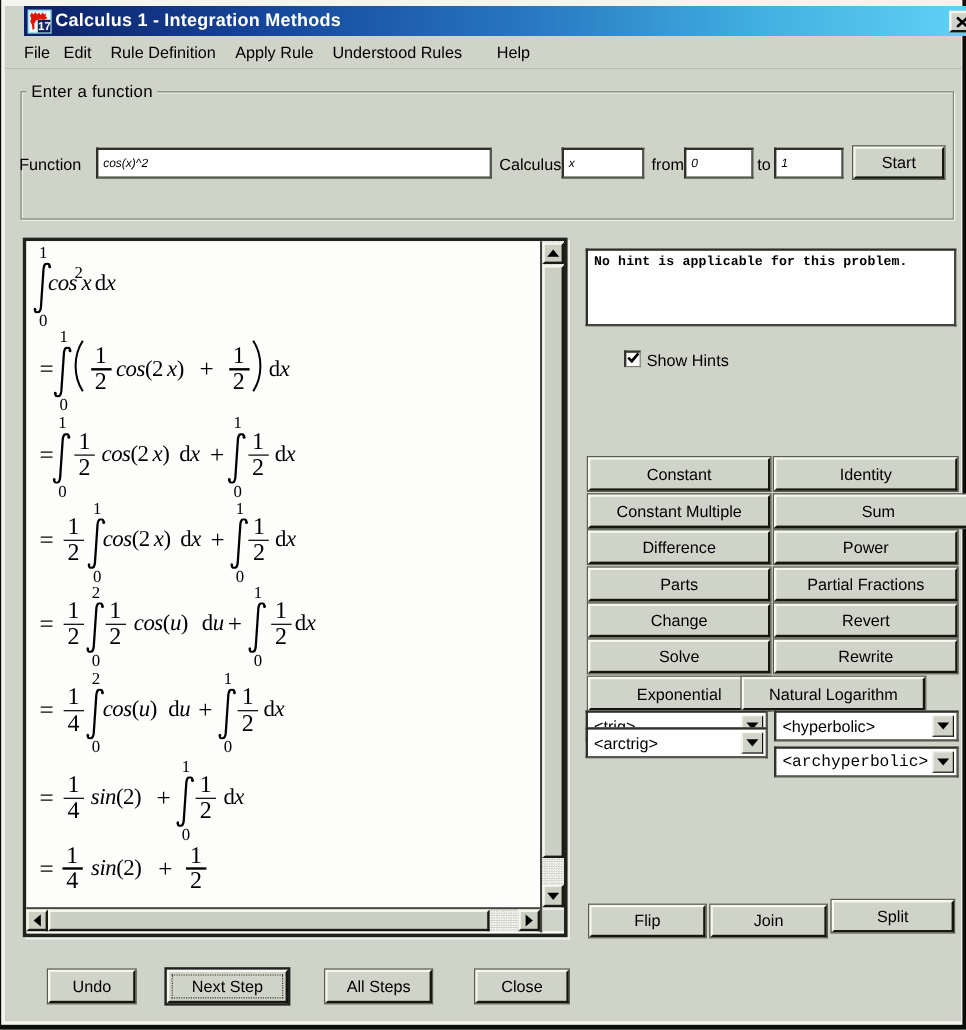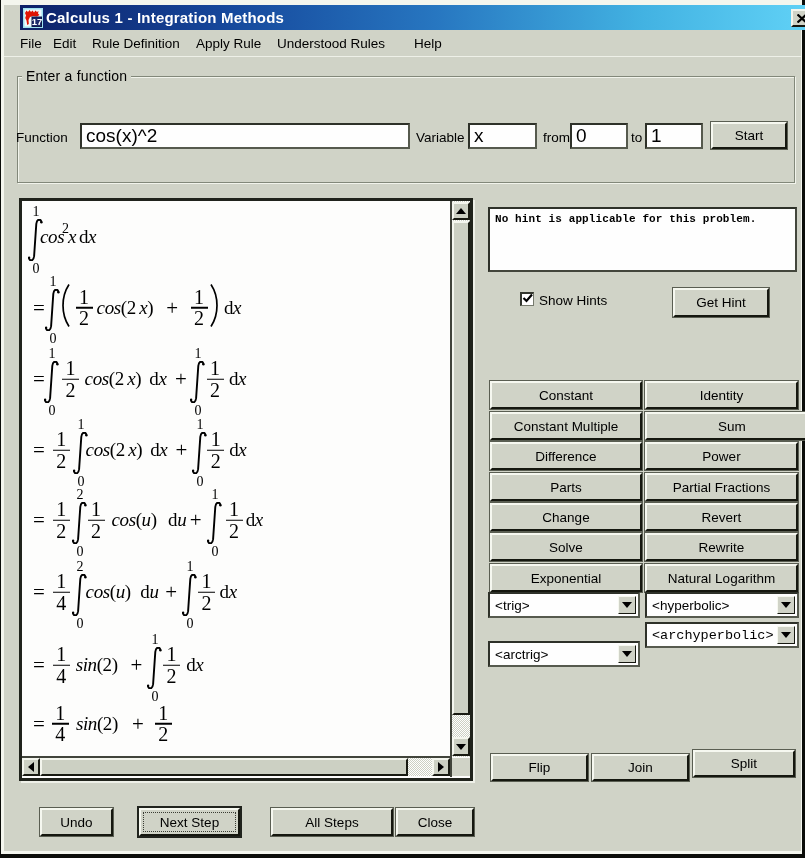--- a/index.html
+++ b/index.html
@@ -23,21 +23,21 @@
 #menubar { left:4px; top:30px; width:797px; height:26px; background:#d0d3c7; }
 .menu-item { top:6px; font-size:13.5px; color:#000; }
 #menuline { left:4px; top:56px; width:797px; height:1px; background:#41453a; border-bottom:1px solid #eef0e8; }
 
 
 #gbox { left:17px; top:76px; width:778px; height:107px; border:1px solid #82887a; box-shadow: inset 1px 1px 0 #f2f4ec, 1px 1px 0 #f2f4ec; }
 #gbox-label { left:22px; top:68px; background:#d0d3c7; padding:0 4px; font-size:14px; letter-spacing:0.2px; }
 .lbl { font-size:13.5px; color:#000; }
 .field { background:#fefefe; border-top:2px solid #2e3129; border-left:2px solid #2e3129;
   border-bottom:2px solid #565a4e; border-right:2px solid #565a4e;
-  font-size:19px; padding-left:4px; display:flex; align-items:center; }
+  font-size:10px; padding-left:4px; display:flex; align-items:center;font-style:italic; }
 
 
 .btn { background:#d0d3c7;
   border-top:2px solid #f6f8f0; border-left:2px solid #f6f8f0;
   border-right:2px solid #15170f; border-bottom:2px solid #15170f;
   outline:1px solid #5a5e52;
   display:flex; align-items:center; justify-content:center;
   font-size:13.5px; color:#000; }
 
 
@@ -106,21 +106,21 @@
     <span class="menu-item abs" style="left:192px;">Apply Rule</span>
     <span class="menu-item abs" style="left:273px;">Understood Rules</span>
     <span class="menu-item abs" style="left:396px;margin-left:14px;">Help</span>
   </div>
   <div id="menuline" class="abs"></div>
 
   <div id="gbox" class="abs"></div>
   <div id="gbox-label" class="abs">Enter a function</div>
   <div class="lbl abs" style="left:16px; top:130px;">Function</div>
   <div class="field abs" style="left:80px; top:123px; width:330px; height:26px;">cos(x)^2</div>
-  <div class="lbl abs" style="left:416px; top:130px;">Variable</div>
+  <div class="lbl abs" style="left:416px; top:130px;">Calculus</div>
   <div class="field abs" style="left:468px; top:123px; width:69px; height:26px;">x</div>
   <div class="lbl abs" style="left:543px; top:130px;">from</div>
   <div class="field abs" style="left:570px; top:123px; width:58px; height:26px;">0</div>
   <div class="lbl abs" style="left:631px; top:130px;">to</div>
   <div class="field abs" style="left:645px; top:123px; width:58px; height:26px;">1</div>
   <div class="btn abs" style="left:711px; top:122px; width:76px; height:27px;">Start</div>
 
   <div id="mpanel" class="abs"></div>
   <div id="mathcontent" class="abs" style="left:22px; top:201px; width:430px; height:556px; overflow:hidden; background:#fdfdfc;">
     <div class="mline" style="top:0px;">
@@ -429,53 +429,52 @@
   </div>
   <div class="abs" style="left:452px; top:758px; width:18px; height:18px; background:#d0d3c7;"></div>
 
   <div id="hintbox" class="abs">No hint is applicable for this problem.</div>
   <div id="chk" class="abs">
     <svg width="11" height="11" viewBox="0 0 11 11" style="position:absolute;left:0px;top:-1px;">
         <path d="M1.5 5 L4.5 8 L10 1.5" stroke="#000" stroke-width="2.2" fill="none"></path>
       </svg>
   </div>
   <div class="lbl abs" style="left:539px; top:293px;">Show Hints</div>
-  <div class="btn abs" style="left:673px; top:288px; width:96px; height:29px;">Get Hint</div>
 
   <div class="btn gridbtn abs" style="left:490px; top:381px;">Constant</div>
   <div class="btn gridbtn abs" style="left:645px; top:381px; width:153px;">Identity</div>
   <div class="btn gridbtn abs" style="left:490px; top:412px;">Constant Multiple</div>
   <div class="btn gridbtn abs" style="left:645px; top:412px; width:174px;">Sum</div>
   <div class="btn gridbtn abs" style="left:490px; top:442px;">Difference</div>
   <div class="btn gridbtn abs" style="left:645px; top:442px; width:153px;">Power</div>
   <div class="btn gridbtn abs" style="left:490px; top:473px;">Parts</div>
   <div class="btn gridbtn abs" style="left:645px; top:473px; width:153px;">Partial Fractions</div>
   <div class="btn gridbtn abs" style="left:490px; top:503px;">Change</div>
   <div class="btn gridbtn abs" style="left:645px; top:503px; width:153px;">Revert</div>
   <div class="btn gridbtn abs" style="left:490px; top:533px;">Solve</div>
   <div class="btn gridbtn abs" style="left:645px; top:533px; width:153px;">Rewrite</div>
   <div class="btn gridbtn abs" style="left:490px; top:564px;">Exponential</div>
-  <div class="btn gridbtn abs" style="left:645px; top:564px; width:153px;">Natural Logarithm</div>
+  <div class="btn gridbtn abs" style="left:618px; top:564px; width:153px;">Natural Logarithm</div>
 
   <div class="dd" style="left:488px; top:592px; width:152px; height:26px;">&lt;trig&gt;<div class="arrow">
         <div class="tri-down"></div>
       </div></div>
   <div class="dd" style="left:645px; top:592px; width:154px; height:26px;">&lt;hyperbolic&gt;<div class="arrow">
         <div class="tri-down"></div>
       </div></div>
-  <div class="dd" style="left:488px; top:641px; width:152px; height:26px;">&lt;arctrig&gt;<div class="arrow">
+  <div class="dd" style="left:488px; top:606px; width:152px; height:26px;">&lt;arctrig&gt;<div class="arrow">
         <div class="tri-down"></div>
       </div></div>
   <div class="dd" style="left:645px; top:622px; width:154px; height:26px;font-family:Liberation Mono, monospace;">&lt;archyperbolic&gt;<div class="arrow">
         <div class="tri-down"></div>
       </div></div>
 
   <div class="btn abs" style="left:491px; top:754px; width:97px; height:27px;">Flip</div>
   <div class="btn abs" style="left:592px; top:754px; width:97px; height:27px;">Join</div>
   <div class="btn abs" style="left:693px; top:750px; width:102px; height:27px;">Split</div>
 
   <div class="btn abs" style="left:40px; top:808px; width:73px; height:28px;">Undo</div>
   <div class="btn abs" style="left:139px; top:808px; width:101px; height:28px; outline:2px solid #20231d;">
     <span class="abs" style="left:2px; top:2px; right:2px; bottom:2px; border:1px dotted #3a3d34;"></span>Next Step
   </div>
-  <div class="btn abs" style="left:271px; top:808px; width:122px; height:28px;">All Steps</div>
+  <div class="btn abs" style="left:271px; top:808px; width:89px; height:28px;">All Steps</div>
   <div class="btn abs" style="left:396px; top:808px; width:78px; height:28px;">Close</div>
 </div>
 
 </body></html>

